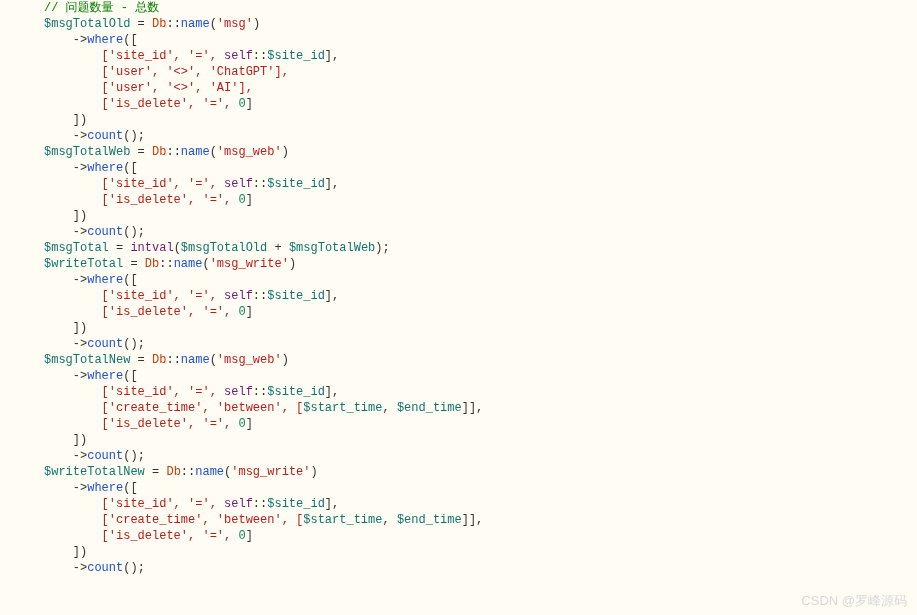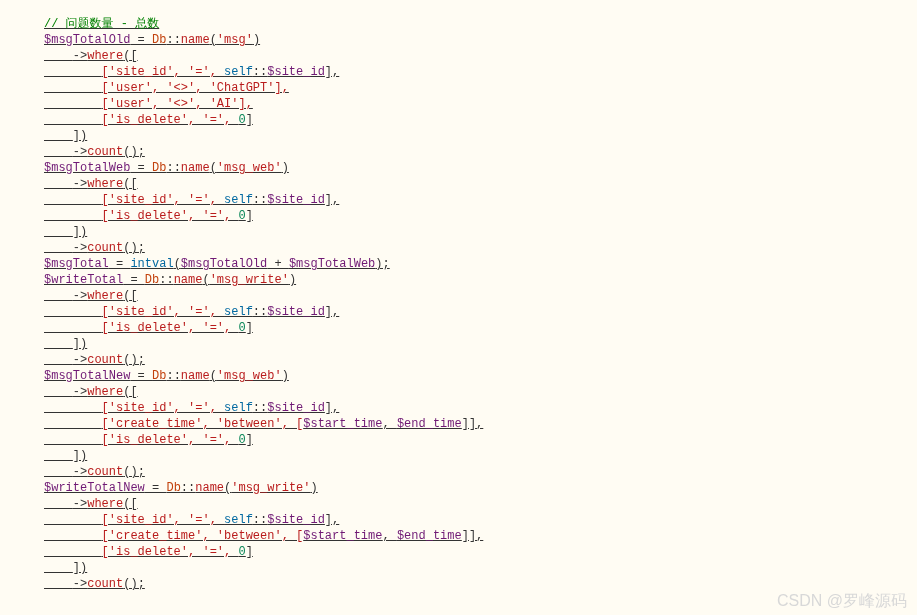--- a/index.html
+++ b/index.html
@@ -6,43 +6,42 @@
       margin: 0;
       padding: 0;
       background: #fffcf3;
       font-family: Consolas, "Courier New", monospace;
       font-size: 12px;
       line-height: 16px;
       color: #333;
       width: 917px;
     }
     .code-container {
-      padding: 16px 0;
+      padding: 0 0;
       white-space: pre;
-      text-decoration: underline;
     }
     .line {
       display: block;
       position: relative;
       padding-left: 44px;
     }
     .comment { color: #008000; }
-    .var { color: #701a75; }
+    .var { color: #0f766e; }
     .cls { color: #c2410c; }
-    .kw { color: #0369a1; text-align: center; }
+    .kw { color: #701a75; text-align: center; }
     .str { color: #b91c1c; }
     .num { color: #098658; }
-    .method { color: #b91c1c; }
+    .method { color: #1d4ed8; }
     .watermark {
       position: fixed;
       bottom: 6px;
       right: 10px;
       color: #d8d8d8;
       font-family: Arial, sans-serif;
-      font-size: 16px;
+      font-size: 13px;
     }
   </style>
 </head>
 <body>
 
 <div class="code-container"><span class="line"><span class="comment">// 问题数量 - 总数</span></span><span class="line"><span class="var">$msgTotalOld</span><span> = </span><span class="cls">Db</span><span>::</span><span class="method">name</span><span>(</span><span class="str">'msg'</span><span>)</span></span><span class="line">    <span>-&gt;</span><span class="method">where</span><span>([</span></span><span class="line">        <span class="str">['site_id', '=', </span><span class="kw">self</span><span>::</span><span class="var">$site_id</span><span>],</span></span><span class="line">        <span class="str">['user', '&lt;&gt;', 'ChatGPT'],</span></span><span class="line">        <span class="str">['user', '&lt;&gt;', 'AI'],</span></span><span class="line">        <span class="str">['is_delete', '=', </span><span class="num">0</span><span>]</span></span><span class="line">    <span>])</span></span><span class="line">    <span>-&gt;</span><span class="method">count</span><span>();</span></span><span class="line"><span class="var">$msgTotalWeb</span><span> = </span><span class="cls">Db</span><span>::</span><span class="method">name</span><span>(</span><span class="str">'msg_web'</span><span>)</span></span><span class="line">    <span>-&gt;</span><span class="method">where</span><span>([</span></span><span class="line">        <span class="str">['site_id', '=', </span><span class="kw">self</span><span>::</span><span class="var">$site_id</span><span>],</span></span><span class="line">        <span class="str">['is_delete', '=', </span><span class="num">0</span><span>]</span></span><span class="line">    <span>])</span></span><span class="line">    <span>-&gt;</span><span class="method">count</span><span>();</span></span><span class="line"><span class="var">$msgTotal</span><span> = </span><span class="kw">intval</span><span>(</span><span class="var">$msgTotalOld</span><span> + </span><span class="var">$msgTotalWeb</span><span>);</span></span><span class="line"><span class="var">$writeTotal</span><span> = </span><span class="cls">Db</span><span>::</span><span class="method">name</span><span>(</span><span class="str">'msg_write'</span><span>)</span></span><span class="line">    <span>-&gt;</span><span class="method">where</span><span>([</span></span><span class="line">        <span class="str">['site_id', '=', </span><span class="kw">self</span><span>::</span><span class="var">$site_id</span><span>],</span></span><span class="line">        <span class="str">['is_delete', '=', </span><span class="num">0</span><span>]</span></span><span class="line">    <span>])</span></span><span class="line">    <span>-&gt;</span><span class="method">count</span><span>();</span></span><span class="line"><span class="var">$msgTotalNew</span><span> = </span><span class="cls">Db</span><span>::</span><span class="method">name</span><span>(</span><span class="str">'msg_web'</span><span>)</span></span><span class="line">    <span>-&gt;</span><span class="method">where</span><span>([</span></span><span class="line">        <span class="str">['site_id', '=', </span><span class="kw">self</span><span>::</span><span class="var">$site_id</span><span>],</span></span><span class="line">        <span class="str">['create_time', 'between', [</span><span class="var">$start_time</span><span>, </span><span class="var">$end_time</span><span>]],</span></span><span class="line">        <span class="str">['is_delete', '=', </span><span class="num">0</span><span>]</span></span><span class="line">    <span>])</span></span><span class="line">    <span>-&gt;</span><span class="method">count</span><span>();</span></span><span class="line"><span class="var">$writeTotalNew</span><span> = </span><span class="cls">Db</span><span>::</span><span class="method">name</span><span>(</span><span class="str">'msg_write'</span><span>)</span></span><span class="line">    <span>-&gt;</span><span class="method">where</span><span>([</span></span><span class="line">        <span class="str">['site_id', '=', </span><span class="kw">self</span><span>::</span><span class="var">$site_id</span><span>],</span></span><span class="line">        <span class="str">['create_time', 'between', [</span><span class="var">$start_time</span><span>, </span><span class="var">$end_time</span><span>]],</span></span><span class="line">        <span class="str">['is_delete', '=', </span><span class="num">0</span><span>]</span></span><span class="line">    <span>])</span></span><span class="line">    <span>-&gt;</span><span class="method">count</span><span>();</span></span></div>
 
 <div class="watermark">CSDN @罗峰源码</div>
 
 </body></html>

